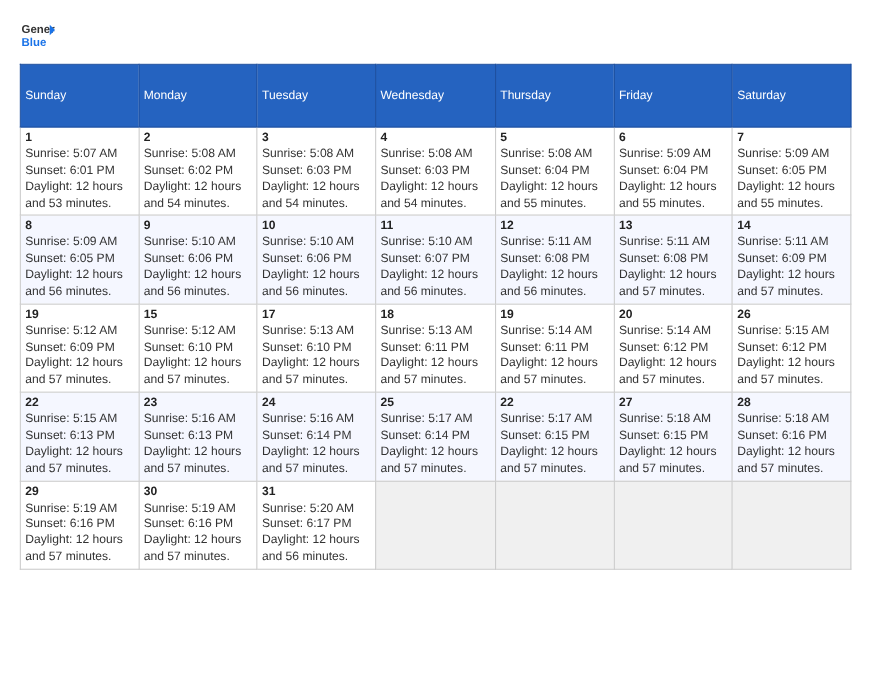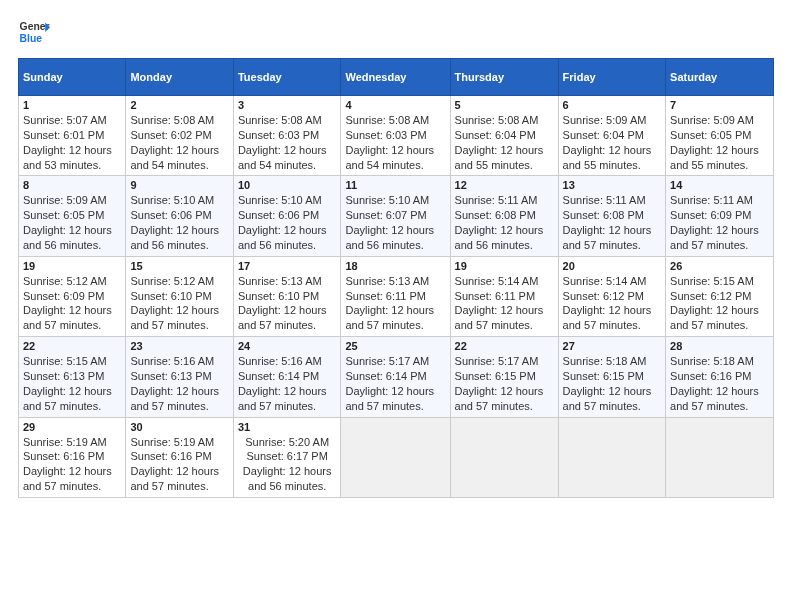--- a/index.html
+++ b/index.html
@@ -43,24 +43,24 @@
       color: #555;
     }
     .calendar {
       width: 100%;
       border-collapse: collapse;
       font-size: 9px;
     }
     .calendar thead tr th {
       background: #2563c0;
       color: #fff;
-      padding: 12px 4px;
+      padding: 22px 4px;
       text-align: left;
       font-size: 11px;
-      font-weight: bold;
+      font-weight: normal;
       border: 1px solid #1e50a0;
     }
     .calendar tbody tr td {
       border: 1px solid #ccc;
       vertical-align: top;
       padding: 3px 4px;
       background: #fff;
       width: 113px;
       min-height: 70px;
     }
@@ -328,21 +328,21 @@
           </td>
           <td>
             <span class="day-num">30</span>
             <div class="day-detail" style="white-space: pre-line;">Sunrise: 5:19 AM
 Sunset: 6:16 PM
 Daylight: 12 hours
 and 57 minutes.</div>
           </td>
           <td>
             <span class="day-num">31</span>
-            <div class="day-detail" style="white-space: pre-line; text-align: center;">Sunrise: 5:20 AM
+            <div class="day-detail" style="white-space: pre-line;">Sunrise: 5:20 AM
 Sunset: 6:17 PM
 Daylight: 12 hours
 and 56 minutes.</div>
           </td>
           <td class="empty"></td>
           <td class="empty"></td>
           <td class="empty"></td>
           <td class="empty"></td>
         </tr>
       </tbody>

